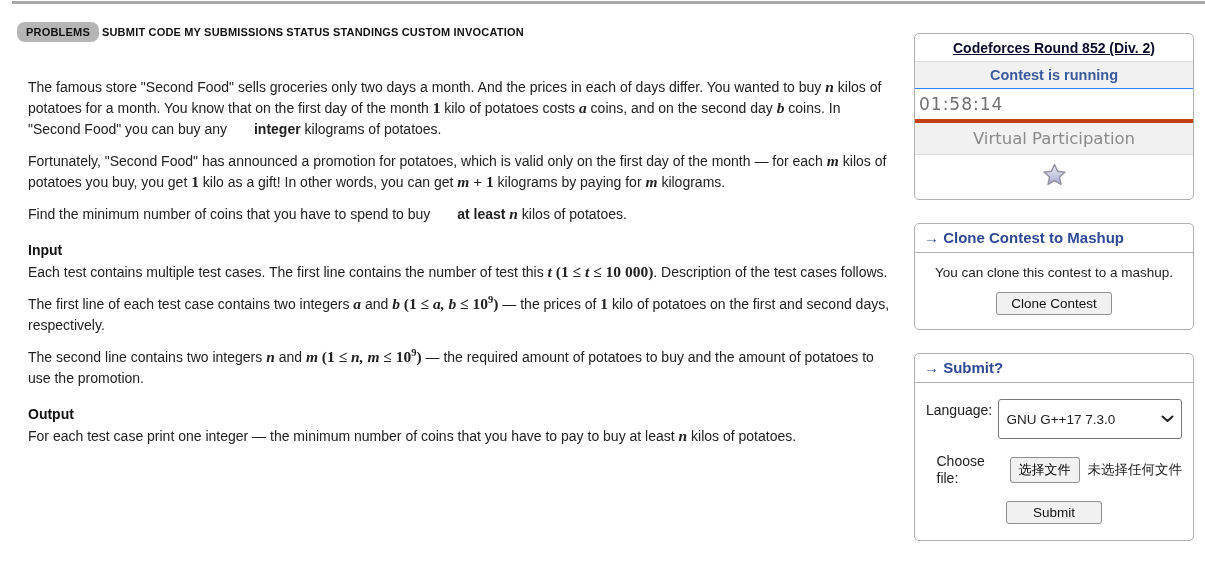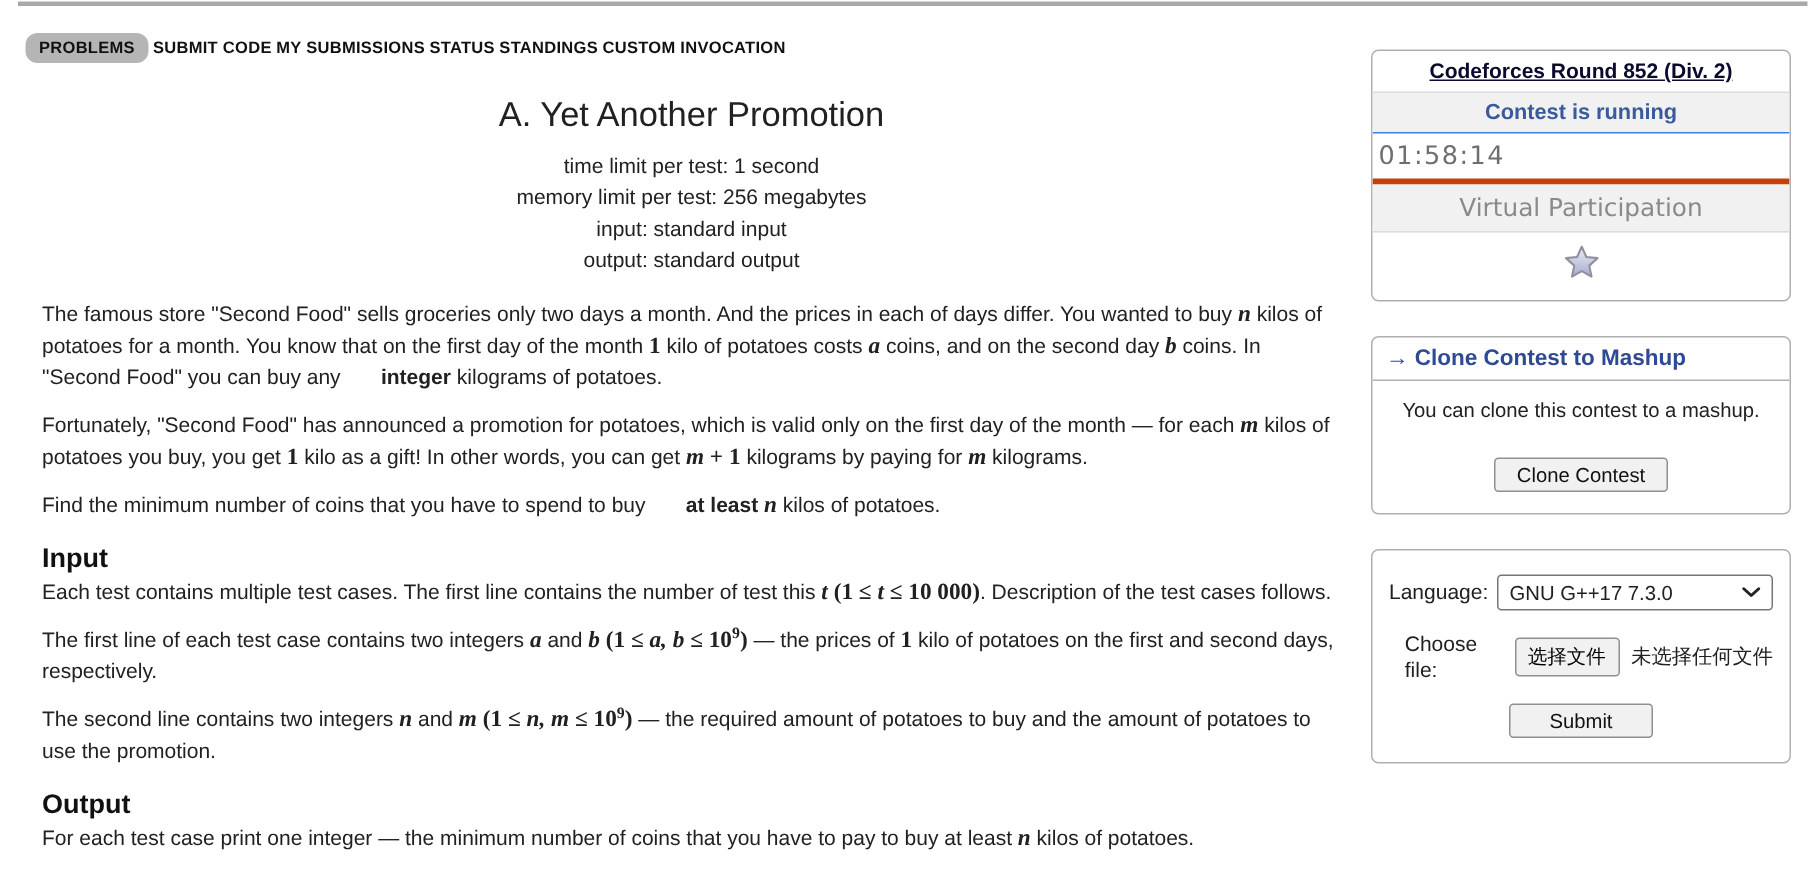--- a/index.html
+++ b/index.html
@@ -14,21 +14,21 @@
          padding:4px 0; cursor:pointer; white-space:nowrap; }
   .tab.selected { background:#b5b5b5; border-radius:8px; padding:4px 9px; }
 
   
   .main { position:absolute; left:28px; top:62px; width:866px; }
   .phead { text-align:center; }
   .ptitle { font-size:23px; line-height:28px; color:#212121; margin-bottom:10px; }
   .meta { font-size:14px; line-height:21px; color:#212121; }
   .stmt { margin-top:15px; font-size:14px; line-height:21px; text-align:left; }
   .stmt p { margin:0 0 11px 0; }
-  .stmt h3 { font-size:18px; font-weight:bold; margin:15px 0 1px 0; color:#111; }
+  .stmt h3 { font-size:14px; font-weight:bold; margin:15px 0 1px 0; color:#111; }
   .b   { font-weight:bold;margin-left:23px; }
   .mi  { font-family:"Liberation Serif", serif; font-style:italic; font-weight:600;
          font-size:15.5px; line-height:1; }
   .mn  { font-family:"Liberation Serif", serif; font-weight:600; font-size:15.5px; line-height:1; }
   .msup{ font-family:"Liberation Serif", serif; font-weight:600; font-size:10.5px;
          vertical-align:super; line-height:0; }
 
   
   .sidebar { position:absolute; left:914px; top:33px; width:280px; }
   .box { border:1px solid #b0b0b0; border-radius:5px; background:#fff; overflow:hidden; }
@@ -43,26 +43,26 @@
   .row-mode   { background:#f1f1f1; font-family:"DejaVu Sans", sans-serif; font-size:16.5px;
                 color:#8a8a8a; text-align:center; padding:6px 4px; border-bottom:1px solid #dcdcdc; }
   .row-star   { text-align:center; padding:8px 0 9px; }
   .row-star svg { cursor:pointer; }
 
   .box-header { padding:5px 9px 6px; font-size:15px; font-weight:bold; color:#2f4a94;
                 border-bottom:1px solid #b0b0b0; }
   .clone-body { padding:12px 8px 14px; text-align:center; font-size:13.5px; }
   .btn { display:inline-block; background:#f1f1f1; border:1px solid #8f8f8f; border-radius:3px;
          padding:3px 14px; font-size:13.5px; color:#111; cursor:pointer; font-family:inherit; }
-  .clone-body .btn { margin-top:24px; }
+  .clone-body .btn { margin-top:12px; }
 
   .submit-body { padding:16px 11px 14px; }
   .form-row { display:flex; margin-bottom:11px;justify-content:flex-end; }
   .form-label { width:73px; font-size:14px; padding-top:3px; line-height:17px; }
-  .select { width:185px; height:24px; border:1px solid #767676; border-radius:3px; background:#fff;
+  .select { width:185px; height:40px; border:1px solid #767676; border-radius:3px; background:#fff;
             display:flex; align-items:center; justify-content:space-between; padding:0 7px;
             font-size:13.5px; cursor:pointer; }
   .file-controls { display:flex; align-items:center; gap:8px; padding-top:2px; }
   .file-btn { background:#f1f1f1; border:1px solid #8f8f8f; border-radius:3px; padding:3px 8px;
               font-size:13px; cursor:pointer; font-family:inherit; white-space:nowrap; }
   .file-status { font-size:13.5px; white-space:nowrap; }
   .submit-row { text-align:center; margin-top:14px; margin-bottom:2px; }
   .submit-row .btn { padding:3px 26px; }
 </style>
 </head>
@@ -73,27 +73,20 @@
 <nav class="nav">
   <a class="tab selected">PROBLEMS</a>
   <a class="tab">SUBMIT CODE</a>
   <a class="tab">MY SUBMISSIONS</a>
   <a class="tab">STATUS</a>
   <a class="tab">STANDINGS</a>
   <a class="tab">CUSTOM INVOCATION</a>
 </nav>
 
 <main class="main">
-  <div class="phead">
-    <div class="ptitle">A. Yet Another Promotion</div>
-    <div class="meta">time limit per test: 1 second</div>
-    <div class="meta">memory limit per test: 256 megabytes</div>
-    <div class="meta">input: standard input</div>
-    <div class="meta">output: standard output</div>
-  </div>
   <div class="stmt">
     <p><span>The famous store "Second Food" sells groceries only two days a month. And the prices in each of days differ. You wanted to buy </span><span class="mi">n</span><span> kilos of potatoes for a month. You know that on the first day of the month </span><span class="mn">1</span><span> kilo of potatoes costs </span><span class="mi">a</span><span> coins, and on the second day </span><span class="mi">b</span><span> coins. In "Second Food" you can buy any </span><span class="b">integer</span><span> kilograms of potatoes.</span></p>
     <p><span>Fortunately, "Second Food" has announced a promotion for potatoes, which is valid only on the first day of the month — for each </span><span class="mi">m</span><span> kilos of potatoes you buy, you get </span><span class="mn">1</span><span> kilo as a gift! In other words, you can get </span><span class="mi">m</span><span class="mn"> + 1</span><span> kilograms by paying for </span><span class="mi">m</span><span> kilograms.</span></p>
     <p><span>Find the minimum number of coins that you have to spend to buy </span><span class="b">at least </span><span class="mi">n</span><span> kilos of potatoes.</span></p>
     <h3>Input</h3>
     <p><span>Each test contains multiple test cases. The first line contains the number of test this </span><span class="mi">t</span><span> </span><span class="mn">(1 ≤ </span><span class="mi">t</span><span class="mn"> ≤ 10 000)</span><span>. Description of the test cases follows.</span></p>
     <p><span>The first line of each test case contains two integers </span><span class="mi">a</span><span> and </span><span class="mi">b</span><span> </span><span class="mn">(1 ≤ </span><span class="mi">a, b</span><span class="mn"> ≤ 10</span><span class="msup">9</span><span class="mn">)</span><span> — the prices of </span><span class="mn">1</span><span> kilo of potatoes on the first and second days, respectively.</span></p>
     <p><span>The second line contains two integers </span><span class="mi">n</span><span> and </span><span class="mi">m</span><span> </span><span class="mn">(1 ≤ </span><span class="mi">n, m</span><span class="mn"> ≤ 10</span><span class="msup">9</span><span class="mn">)</span><span> — the required amount of potatoes to buy and the amount of potatoes to use the promotion.</span></p>
     <h3>Output</h3>
     <p><span>For each test case print one integer — the minimum number of coins that you have to pay to buy at least </span><span class="mi">n</span><span> kilos of potatoes.</span></p>
@@ -125,20 +118,21 @@
 
   <div class="box">
     <div class="box-header">→ Clone Contest to Mashup</div>
     <div class="clone-body">
       <div>You can clone this contest to a mashup.</div>
       <button class="btn">Clone Contest</button>
     </div>
   </div>
 
   <div class="box">
+    <div class="box-header">→ Submit?</div>
     <div class="submit-body">
       <div class="form-row">
         <div class="form-label">Language:</div>
         <div class="select">
           <span>GNU G++17 7.3.0</span>
           <svg width="13" height="8" viewBox="0 0 13 8">
             <polyline points="1.5,1.5 6.5,6 11.5,1.5" fill="none" stroke="#222" stroke-width="2" stroke-linecap="round" stroke-linejoin="round"></polyline>
           </svg>
         </div>
       </div>

